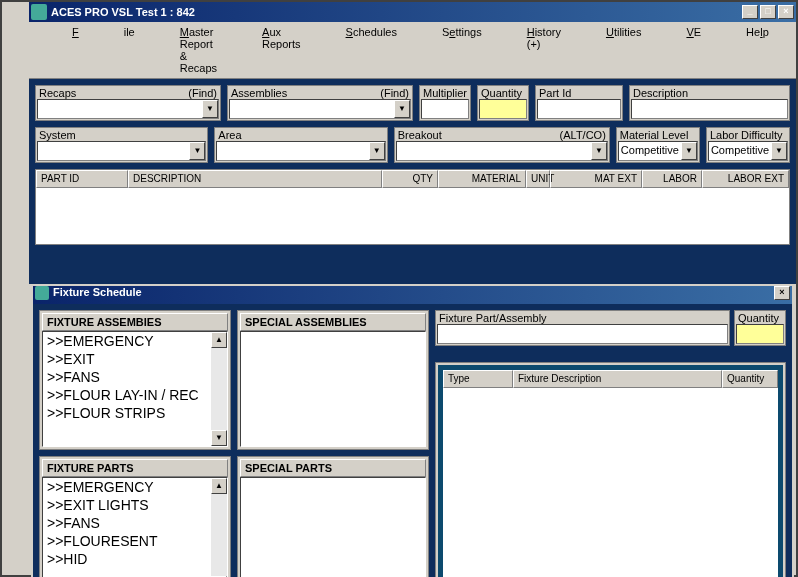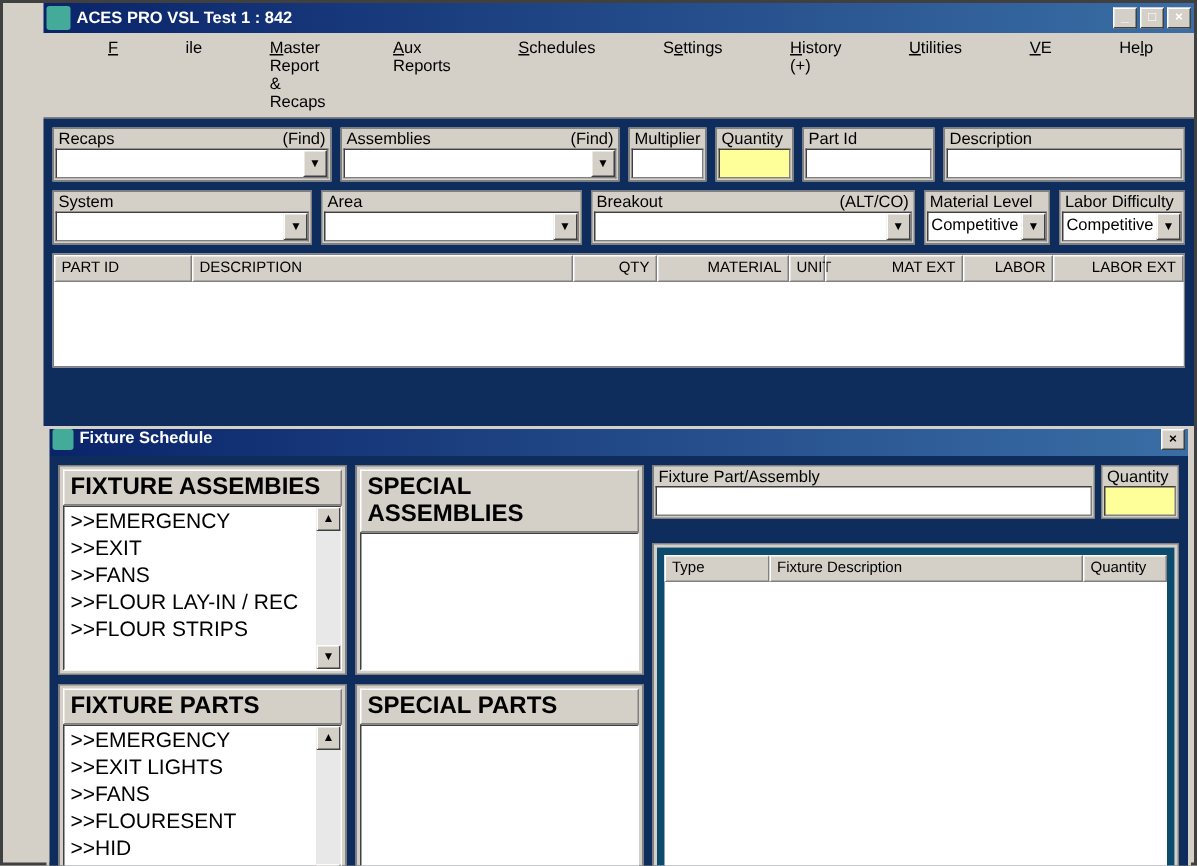--- a/index.html
+++ b/index.html
@@ -132,21 +132,21 @@
 .panels-grid { display:flex; gap:6px; }
 .list-panel {
   background:#d4d0c8;
   border:1px solid #808080;
   padding:2px;
   display:flex;
   flex-direction:column;
 }
 .list-panel .header {
   font-weight:bold;
-  font-size:16px;
+  font-size:11px;
   padding:2px 4px;
   border:1px solid #fff;
   border-right-color:#808080;border-bottom-color:#808080;
   background:#d4d0c8;
 }
 .list-panel .list {
   background:#fff;
   border:1px solid #404040;
   border-right-color:#fff;border-bottom-color:#fff;
   flex:1;

